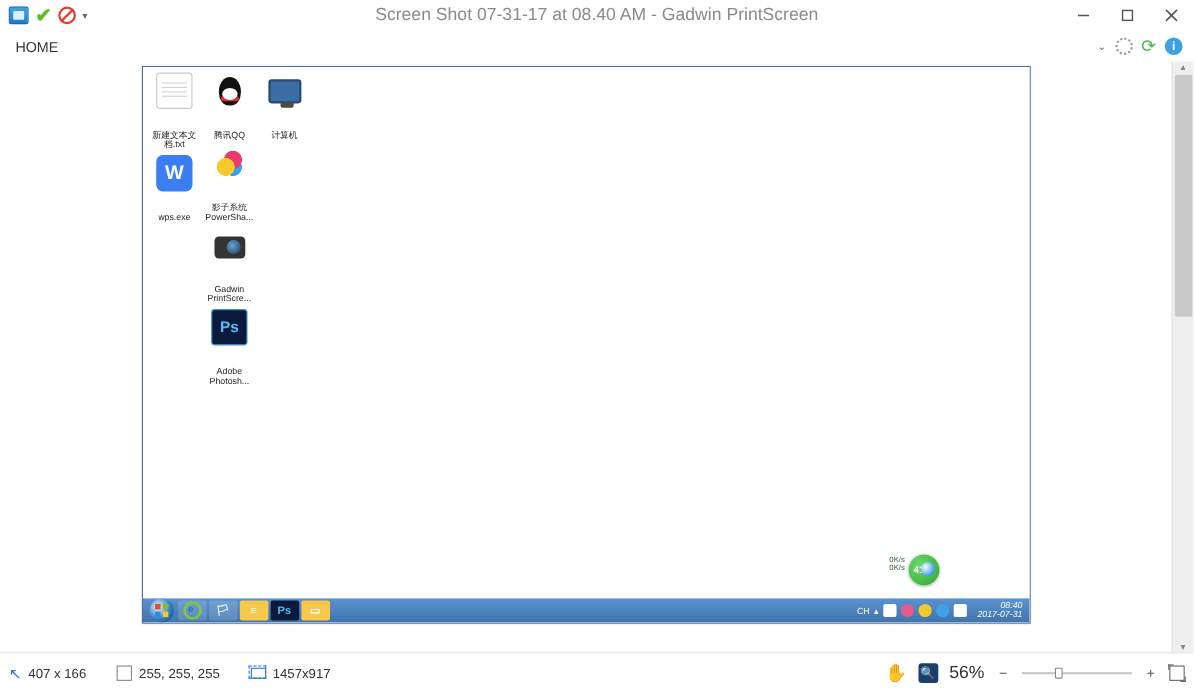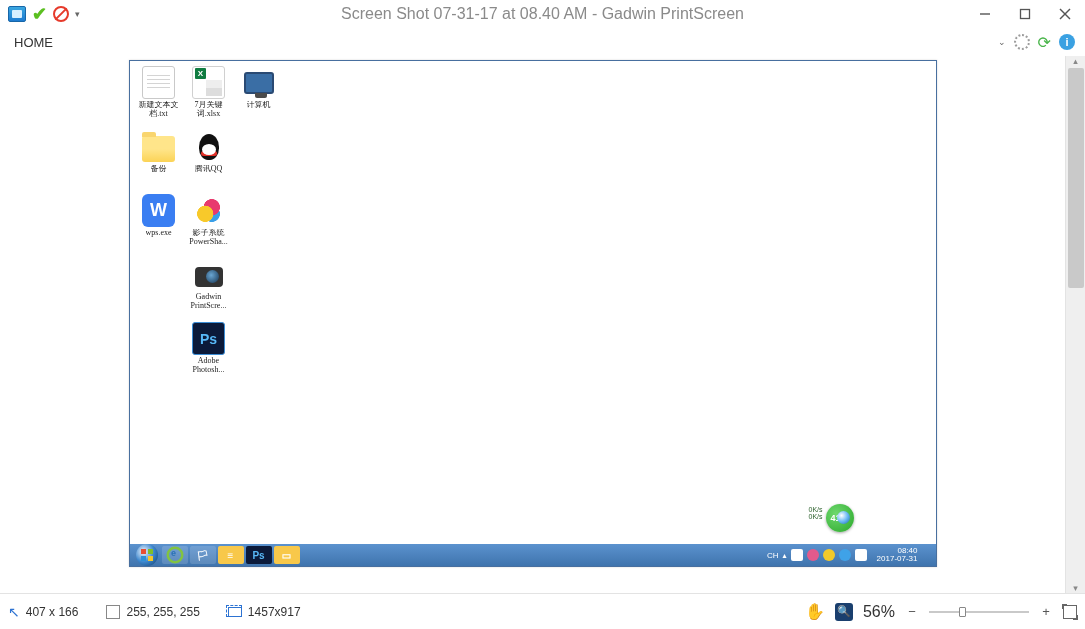--- a/index.html
+++ b/index.html
@@ -29,21 +29,21 @@
 .scroll-gutter { width:20px; background:#efefef; border-left:1px solid #e3e3e3; display:flex; flex-direction:column; align-items:center; }
 .scroll-thumb { width:16px; background:#c9c9c9; border-radius:2px; }
 .scroll-arrow { font-size:9px; color:#888; }
 .canvas-wrap { flex:1; display:flex; align-items:flex-start; justify-content:center; padding-top:4px; }
 
 .screenshot { width:808px; height:507px; border:1px solid #486f9f; position:relative; background:#fff; box-shadow:0 0 2px rgba(0,0,0,.15); overflow:hidden; }
 .wallpaper { position:absolute; inset:0; background:#fff; }
 .desk-grid { position:absolute; left:4px; top:2px; }
 .desk-col { float:left; width:50px; }
 .desk-item { width:50px; min-height:60px; display:flex; flex-direction:column; align-items:center; margin:3px 0 4px; }
-.desk-label { font-size:8px; color:#222; text-align:center; line-height:1.1; margin-top:2px; max-width:50px; overflow:hidden;font-family:Liberation Serif, serif; }
+.desk-label { font-size:8px; color:#222; text-align:center; line-height:1.1; margin-top:20px; max-width:50px; overflow:hidden; }
 .ico-box { width:33px; height:33px; display:flex; align-items:center; justify-content:center; border-radius:3px; }
 .ico-file { background:#fff; border:1px solid #c9c9c9; position:relative; }
 .ico-file::after { content:""; position:absolute; top:8px; left:4px; right:4px; height:1px; background:#d4d4d4; box-shadow:0 4px 0 #d4d4d4,0 8px 0 #d4d4d4,0 12px 0 #d4d4d4; }
 .ico-excel { background:#fff; border:1px solid #d0d0d0; position:relative; }
 .ico-excel::before { content:"X"; position:absolute; left:2px; top:1px; width:11px; height:11px; background:#107c41; color:#fff; font-size:8px; font-weight:bold; text-align:center; line-height:11px; border-radius:1px; }
 .ico-excel::after { content:""; position:absolute; right:2px; bottom:2px; width:16px; height:16px; background:linear-gradient(#eee,#eee 50%,#ddd 50%); }
 .ico-monitor { width:30px; height:22px; background:#3a6ea5; border:2px solid #2a4a73; border-radius:3px; position:relative; }
 .ico-monitor::after { content:""; position:absolute; left:9px; bottom:-6px; width:12px; height:5px; background:#4b4b4b; border-radius:0 0 2px 2px; }
 .ico-folder { width:33px; height:26px; background:linear-gradient(#ffe58a 50%,#fbd356); border-radius:2px 3px 3px 3px; position:relative; margin-top:4px; }
 .ico-folder::before { content:""; position:absolute; top:-4px; left:0; width:14px; height:5px; background:#f9d56e; border-radius:2px 2px 0 0; }
@@ -76,24 +76,24 @@
  linear-gradient(#7ebf2b,#7ebf2b) right top/5px 5px no-repeat,
  linear-gradient(#2f8fd6,#2f8fd6) left bottom/5px 5px no-repeat,
  linear-gradient(#f5c82b,#f5c82b) right bottom/5px 5px no-repeat;}
 .tb-item { width:26px; height:18px; margin-right:2px; border-radius:2px; display:flex; align-items:center; justify-content:center; font-size:10px; font-weight:bold; color:#fff; }
 .tb-ie { background:rgba(255,255,255,.15); }
 .tb-flag { background:rgba(255,255,255,.15); }
 .tb-lines { background:#f8c84a; }
 .tb-ps { background:#0b1a3a; color:#58b9f8; }
 .tb-fold { background:#f8c84a; }
 .tb-spacer { flex:1; }
-.tray { display:flex; align-items:center; gap:4px; padding-right:12px; }
+.tray { display:flex; align-items:center; gap:4px; padding-right:0; }
 .tray-ico { width:12px; height:12px; border-radius:2px; }
 .clock { color:#fff; font-size:8px; text-align:right; line-height:1; padding:0 6px; }
-.clock span { display:block; }
+.clock span { display:block;font-style:italic; }
 
 .statusbar { position:absolute; left:0; right:0; bottom:0; height:36px; border-top:1px solid #e3e3e3; display:flex; align-items:center; background:#fff; padding:0 8px; font-size:12px; color:#333; }
 .status-group { display:flex; align-items:center; gap:6px; margin-right:28px; }
 .cursor-ico { font-size:14px; color:#2d73d2; }
 .swatch { width:14px; height:14px; background:#fff; border:1px solid #888; }
 .crop { width:14px; height:10px; border:1px solid #2d73d2; position:relative; }
 .crop::after { content:""; position:absolute; left:-3px; top:-3px; width:14px; height:10px; border:1px dashed #2d73d2; }
 .status-right { position:absolute; right:8px; display:flex; align-items:center; gap:10px; }
 .hand { color:#f2a83a; font-size:16px; }
 .mag { width:18px; height:18px; border-radius:3px; background:#1a3f6e; display:flex; align-items:center; justify-content:center; color:#fff; font-size:11px; }
@@ -151,35 +151,25 @@
   <div class="canvas-wrap">
     <div class="screenshot">
       <div class="wallpaper"></div>
       <div class="desk-grid" id="desk-grid">
           <div class="desk-col">
             <div class="desk-item">
               <div class="ico-box ico-file"></div>
               <div class="desk-label">新建文本文档.txt</div>
             </div>
             <div class="desk-item">
-              <div class="ico-box">
-                <div class="ico-folder"></div>
-              </div>
-              <div class="desk-label">备份</div>
-            </div>
-            <div class="desk-item">
               <div class="ico-box ico-wps">W</div>
               <div class="desk-label">wps.exe</div>
             </div>
           </div>
           <div class="desk-col">
-            <div class="desk-item">
-              <div class="ico-box ico-excel"></div>
-              <div class="desk-label">7月关键词.xlsx</div>
-            </div>
             <div class="desk-item">
               <div class="ico-box ico-qq">
                 <div class="body">
                   <div class="scarf"></div>
                 </div>
               </div>
               <div class="desk-label">腾讯QQ</div>
             </div>
             <div class="desk-item">
               <div class="ico-box ico-powershade"></div>

